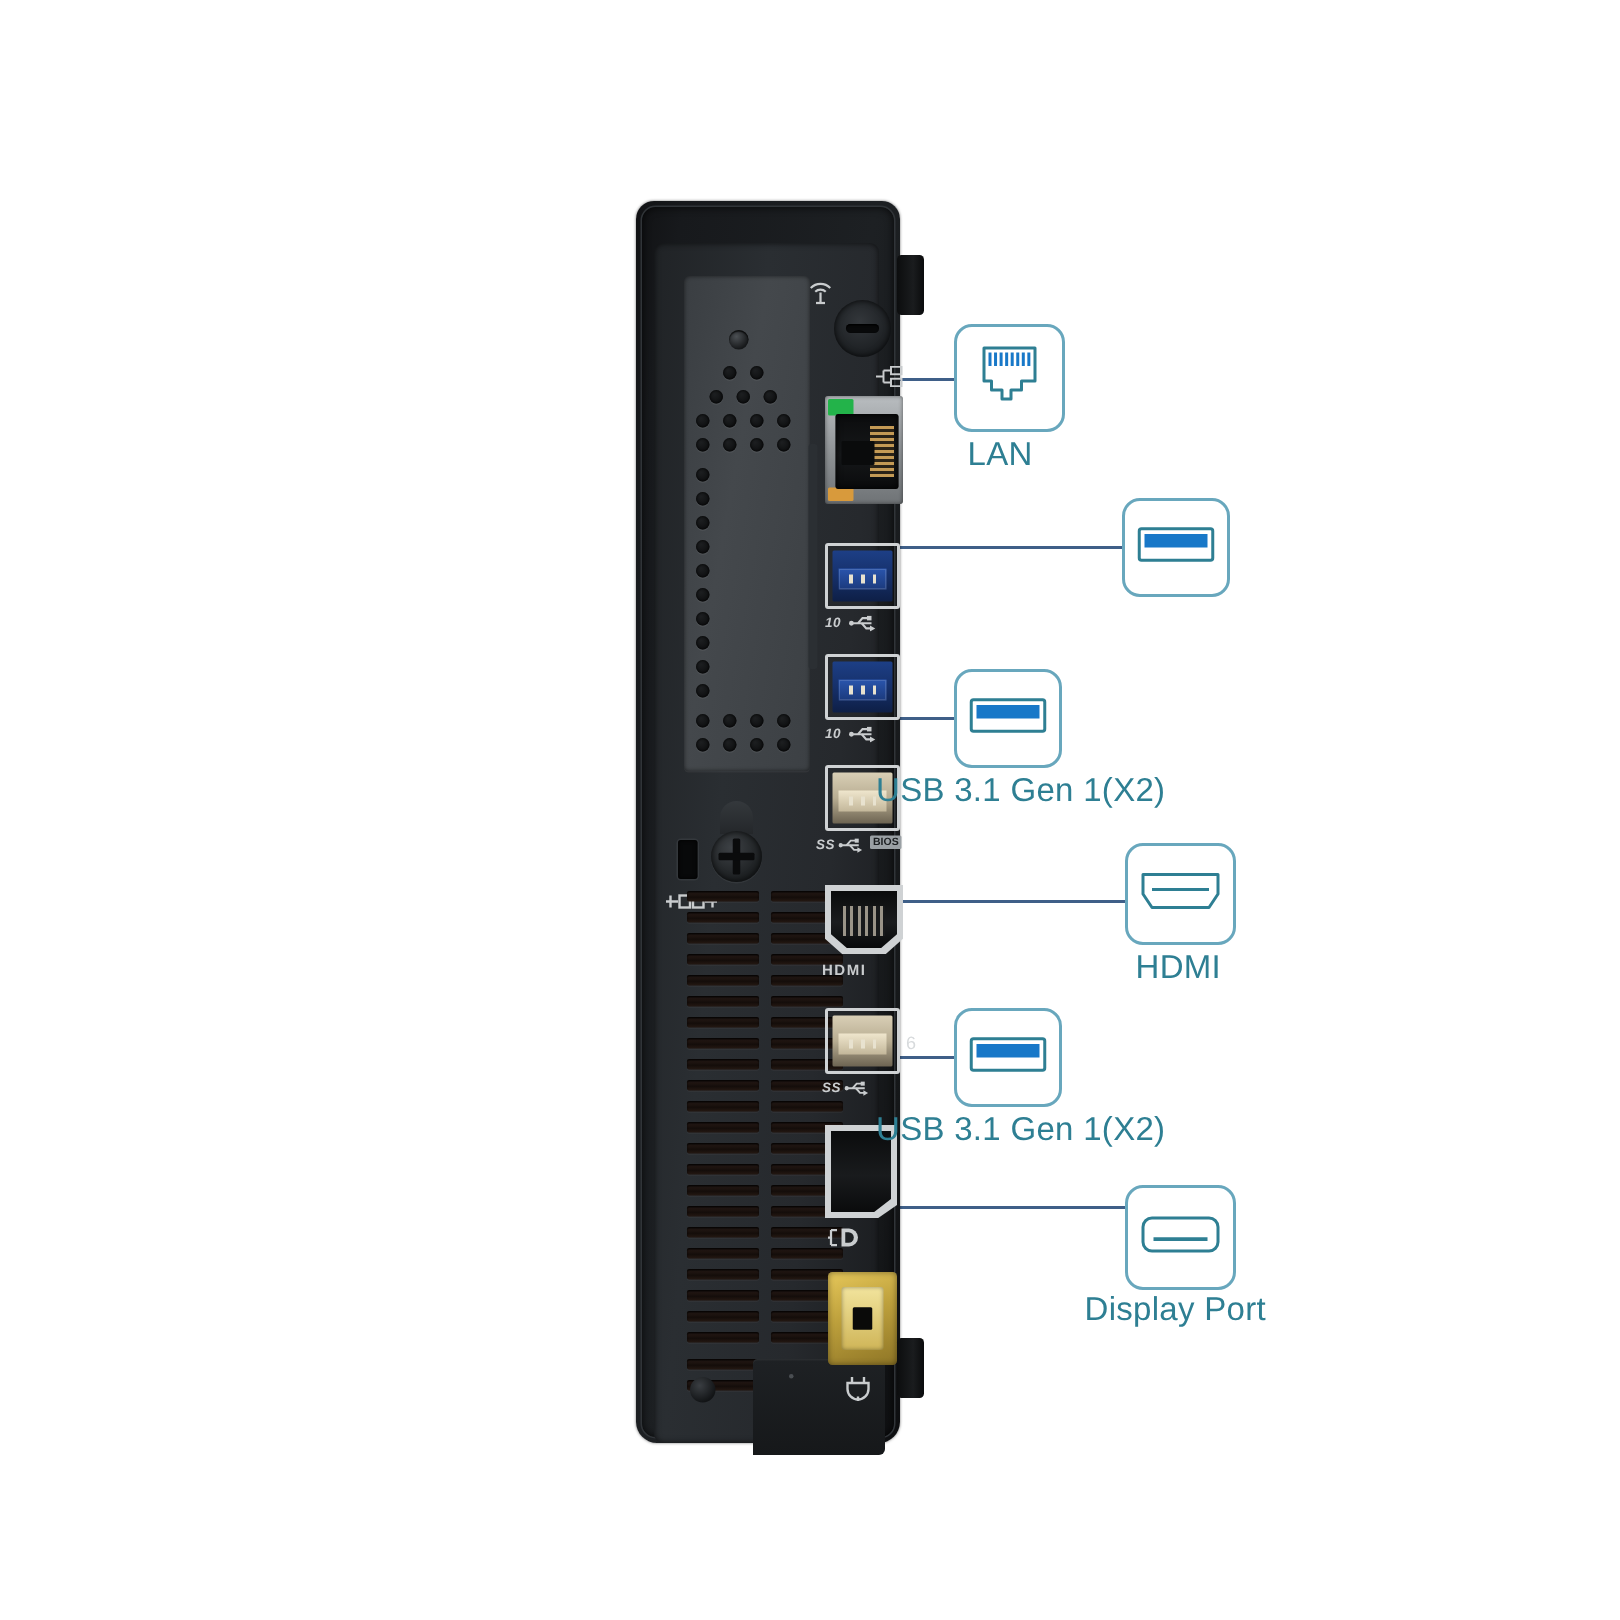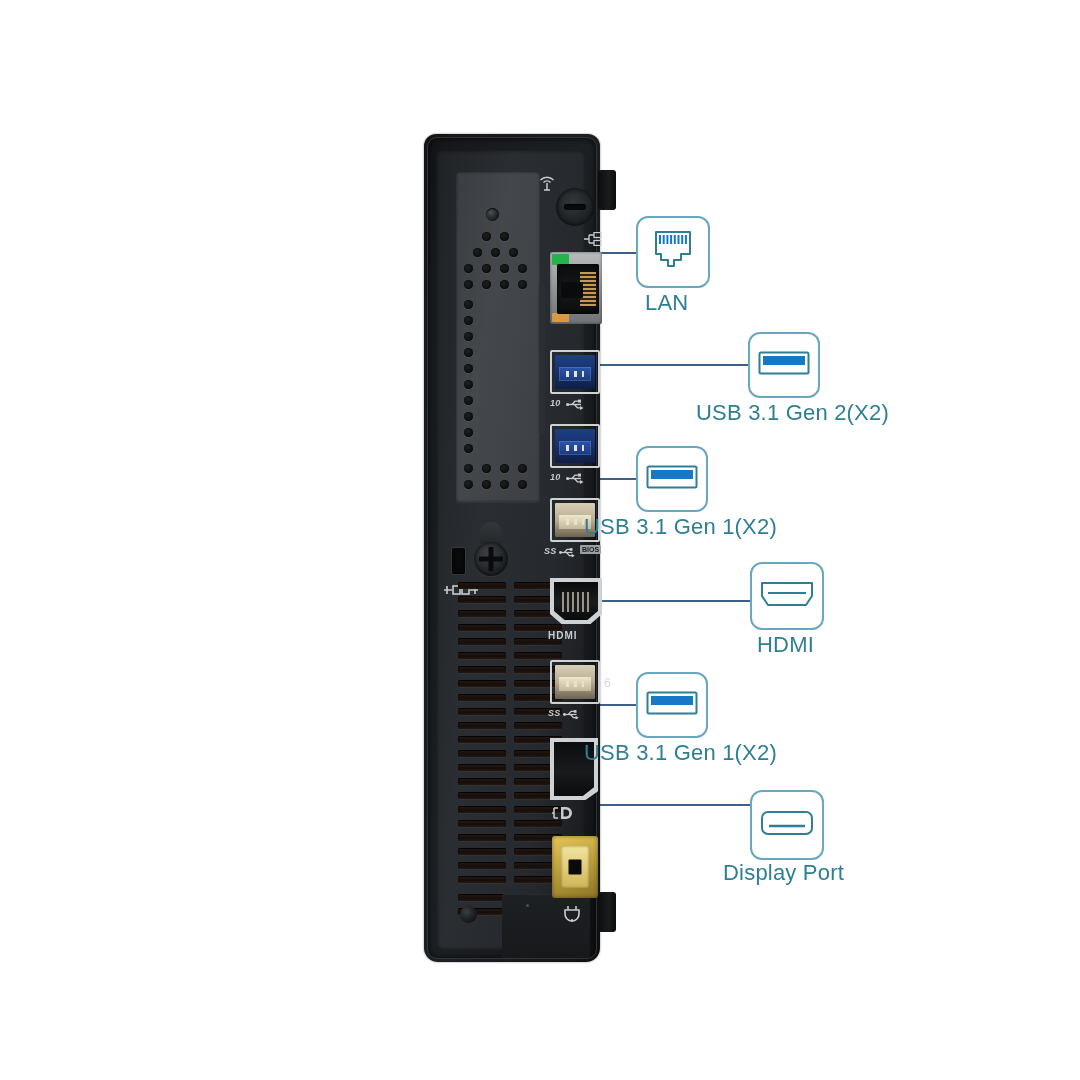--- a/index.html
+++ b/index.html
@@ -24,21 +24,21 @@
   
   .chassis-bezel{
     position:absolute;left:3px;top:3px;right:3px;bottom:3px;
     border:1px solid #303438;border-radius:10px;
     box-shadow:inset 0 0 6px rgba(0,0,0,.8);
     pointer-events:none;
   }
   
   .backplate{
     position:absolute;
-    left:12px; top:16px; width:150px; height:800px;
+    left:12px; top:28px; width:150px; height:800px;
     background:linear-gradient(95deg,#202326 0%,#2a2e32 35%,#26292d 70%,#1a1c1f 100%);
     border-radius:6px;
     box-shadow:inset 0 0 4px rgba(0,0,0,.7);
   }
   
   .vent-panel{
     position:absolute;
     left:20px; top:22px; width:84px; height:330px;
     background:linear-gradient(100deg,#3a3e42 0%,#44484c 40%,#3c4044 100%);
     border-radius:4px 4px 3px 3px;
@@ -494,21 +494,20 @@
   <div class="callout-label" style="left:645px;top:290px;">LAN</div>
 
   <div class="callout-box" style="left:748px;top:332px;width:72px;height:66px;">
     <span>
       <svg width="52" height="24" viewBox="0 0 52 24">
         <rect x="1.5" y="1.5" width="49" height="21" rx="1.5" fill="none" stroke="#2e7f93" stroke-width="2"></rect>
         <rect x="5" y="5" width="42" height="9" fill="#1878c8"></rect>
       </svg>
     </span>
   </div>
-  <div class="callout-label" style="left:696px;top:400px;">USB 3.1 Gen 2(X2)</div>
 
   <div class="callout-box" style="left:636px;top:446px;width:72px;height:66px;">
     <span>
       <svg width="52" height="24" viewBox="0 0 52 24">
         <rect x="1.5" y="1.5" width="49" height="21" rx="1.5" fill="none" stroke="#2e7f93" stroke-width="2"></rect>
         <rect x="5" y="5" width="42" height="9" fill="#1878c8"></rect>
       </svg>
     </span>
   </div>
   <div class="callout-label" style="left:584px;top:514px;">USB 3.1 Gen 1(X2)</div>

